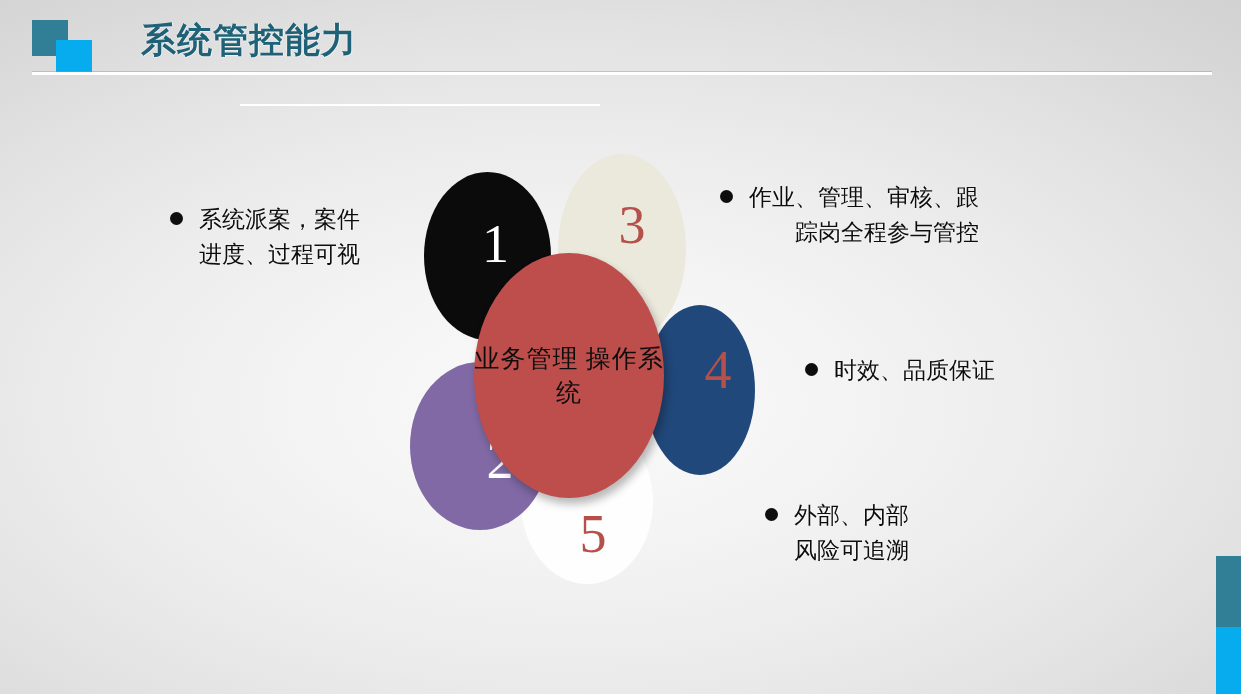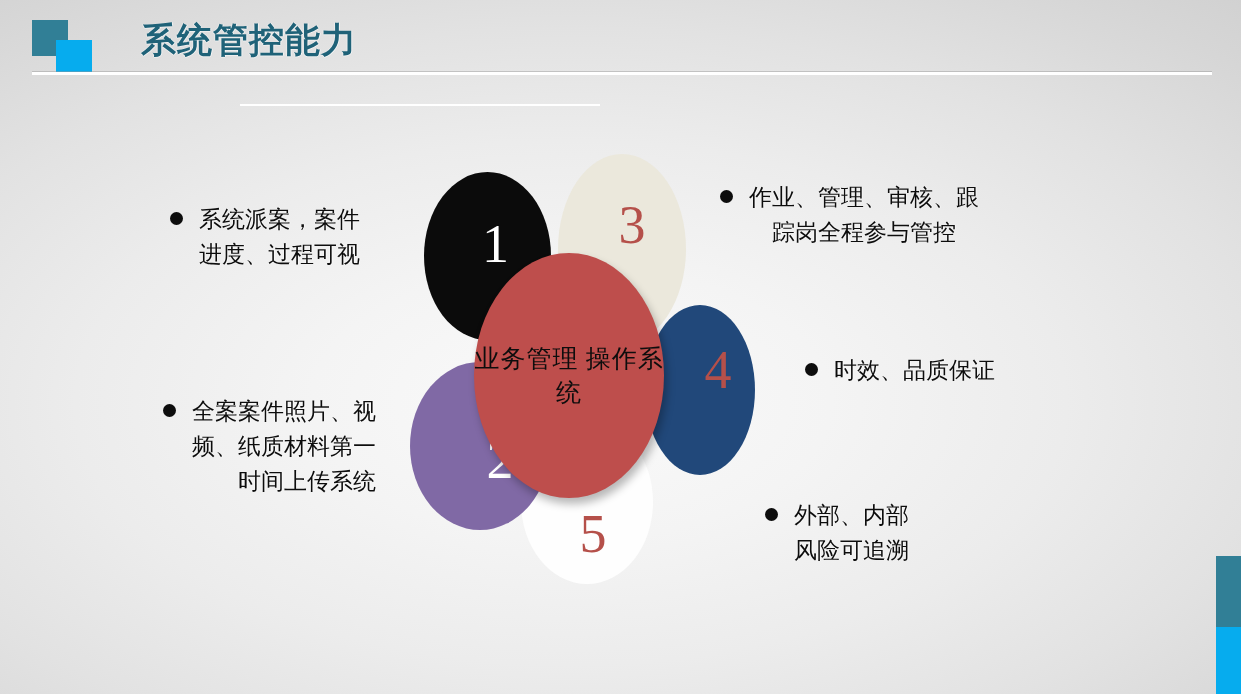--- a/index.html
+++ b/index.html
@@ -165,21 +165,21 @@
     height: 13px;
     border-radius: 50%;
     background: #0d0d0d;
     flex: 0 0 auto;
     margin-top: 10px;
   }
   .bullet .txt {
     margin-left: 16px;
     white-space: pre-line;
   }
-  .bullet.right .txt { text-align: center; }
+  .bullet.right .txt { text-align: right; }
   .bullet.lft .txt   { text-align: right; }
 
   .b1 { left: 170px; top: 202px; width: 252px; }
   .b2 { left: 163px; top: 394px; width: 268px; }
   .b3 { left: 720px; top: 180px; width: 330px; }
   .b4 { left: 805px; top: 353px; width: 250px; }
   .b5 { left: 765px; top: 498px; width: 240px; }
 </style>
 </head>
 <body>
@@ -215,26 +215,20 @@
     <span class="center-label">业务管理
 操作系统</span>
   </div>
 
   <div class="bullet lft b1">
     <span class="dot"></span>
     <span class="txt">系统派案，案件
 进度、过程可视</span>
   </div>
 
-  <div class="bullet lft b2">
-    <span class="dot"></span>
-    <span class="txt">全案案件照片、视
-频、纸质材料第一
-时间上传系统</span>
-  </div>
 
   <div class="bullet right b3">
     <span class="dot"></span>
     <span class="txt">作业、管理、审核、跟
 踪岗全程参与管控</span>
   </div>
 
   <div class="bullet right b5">
     <span class="dot"></span>
     <span class="txt">外部、内部

